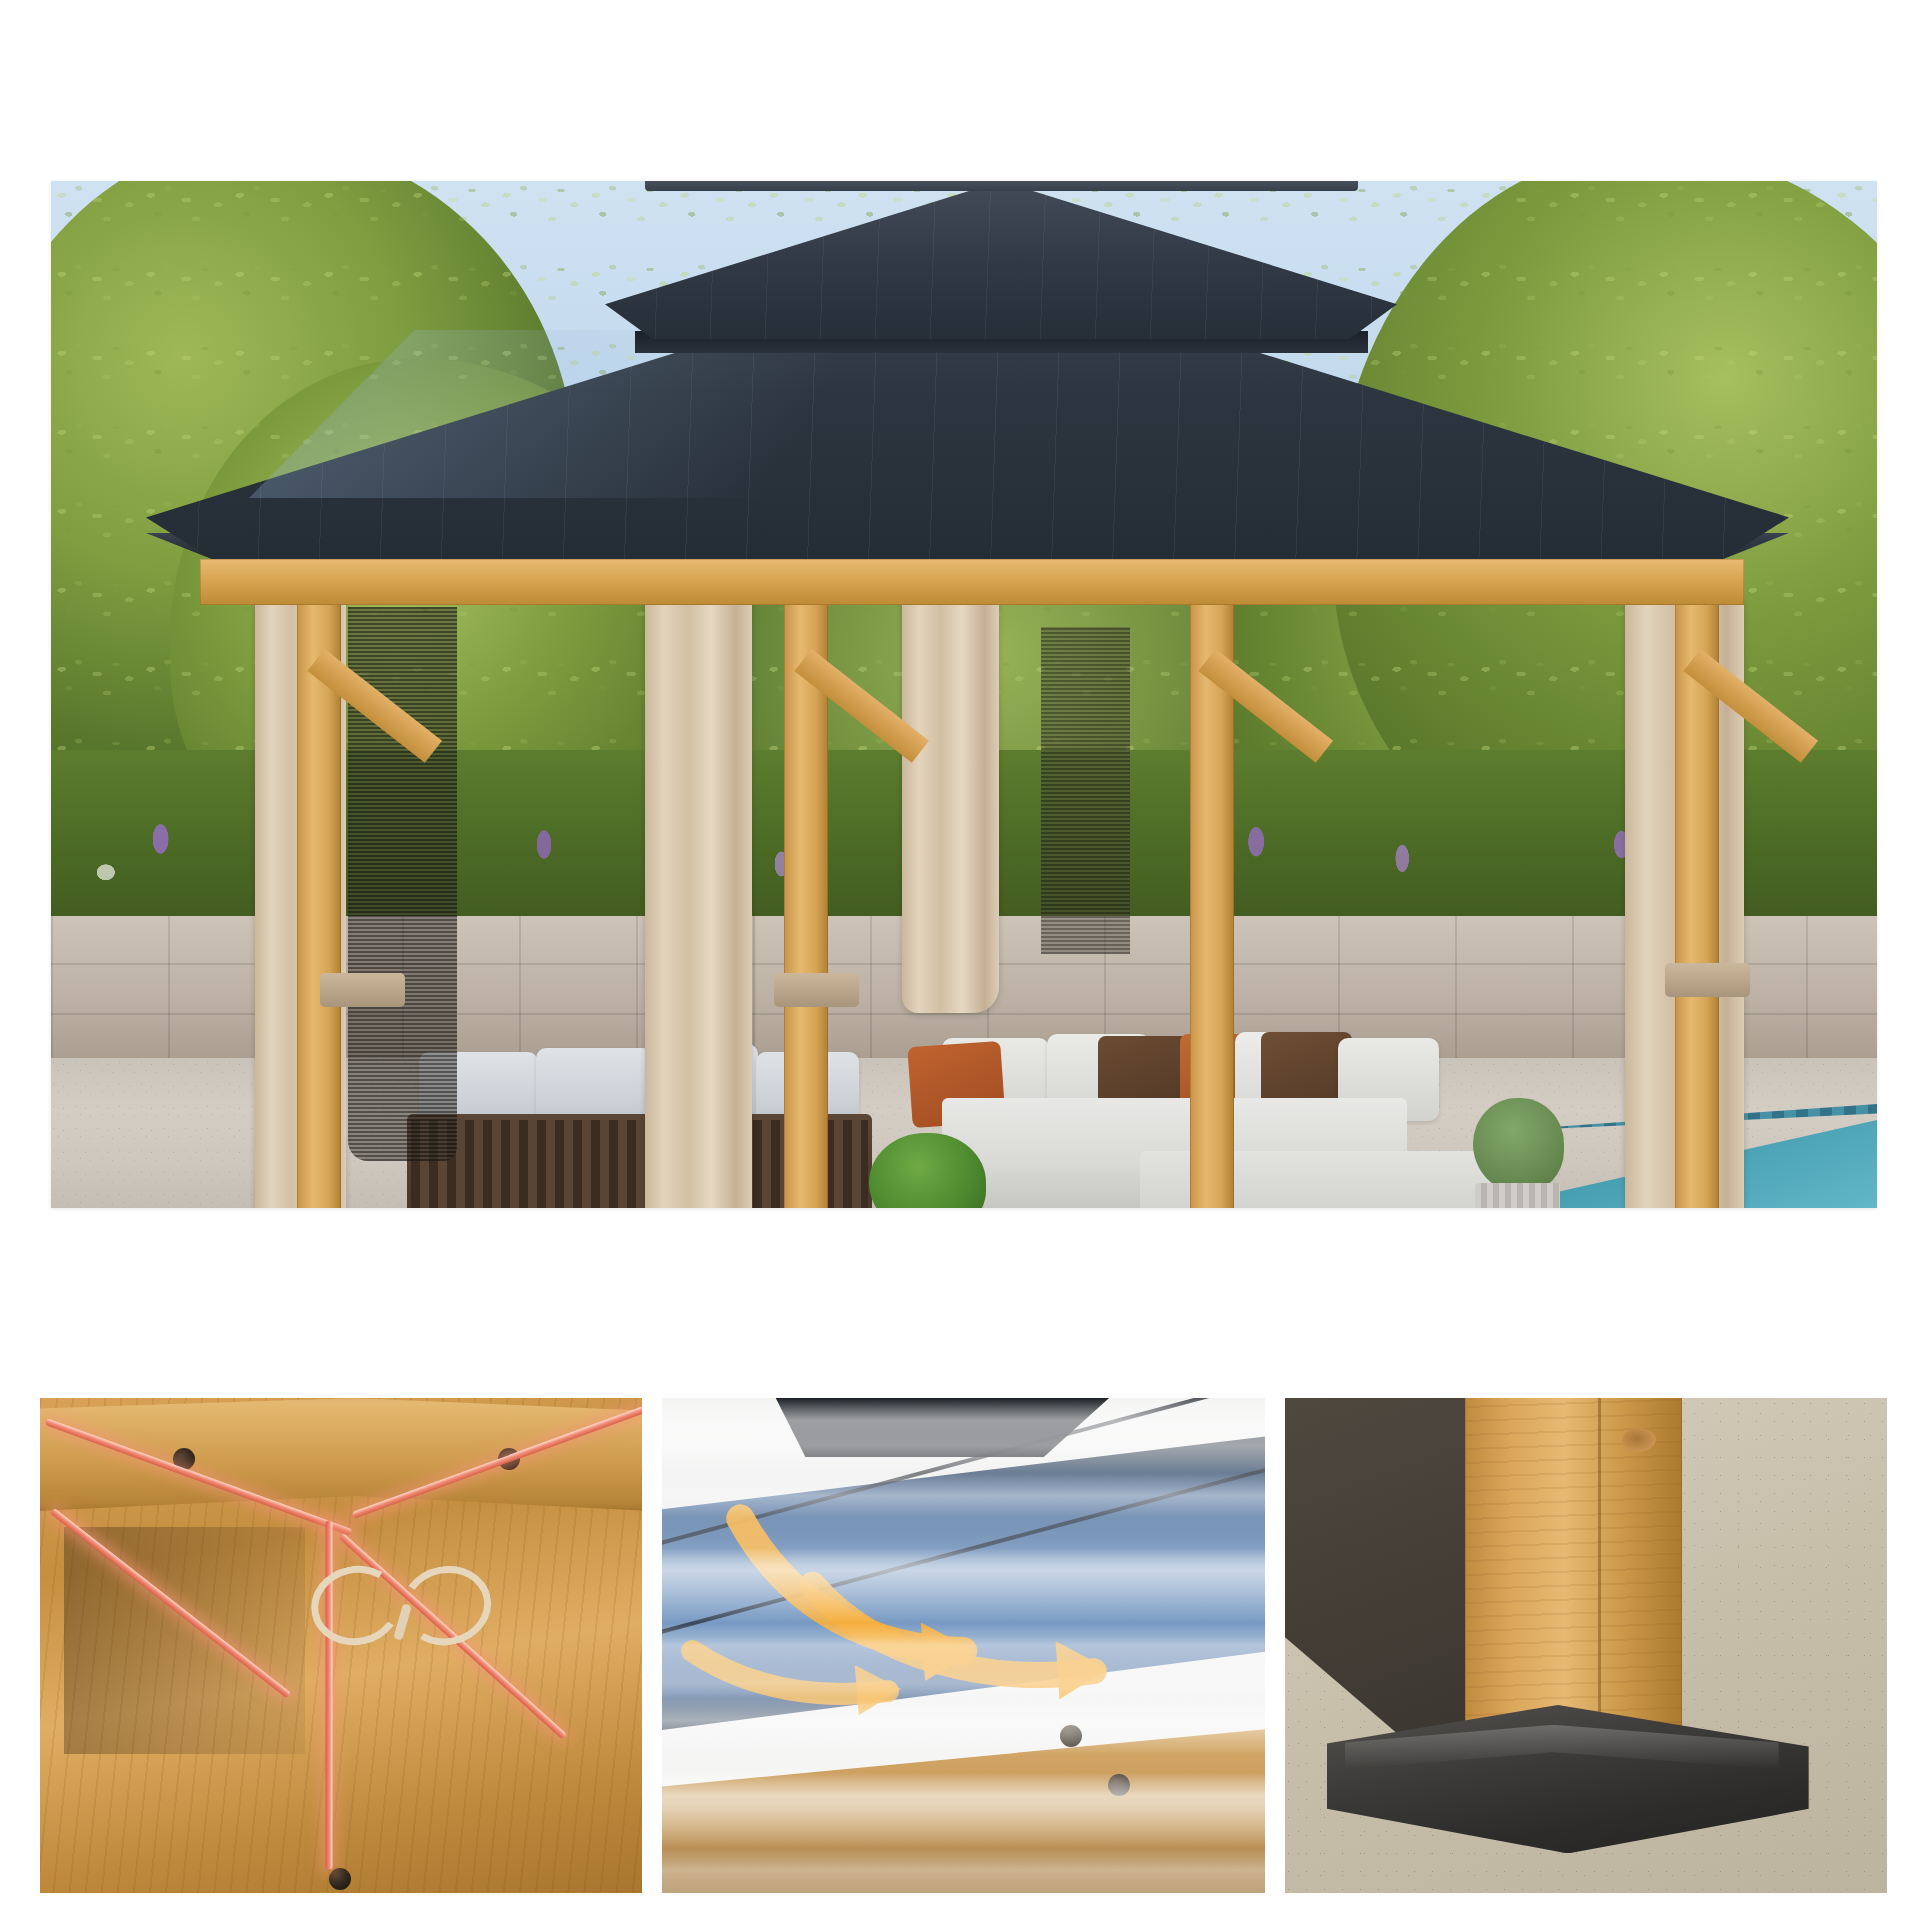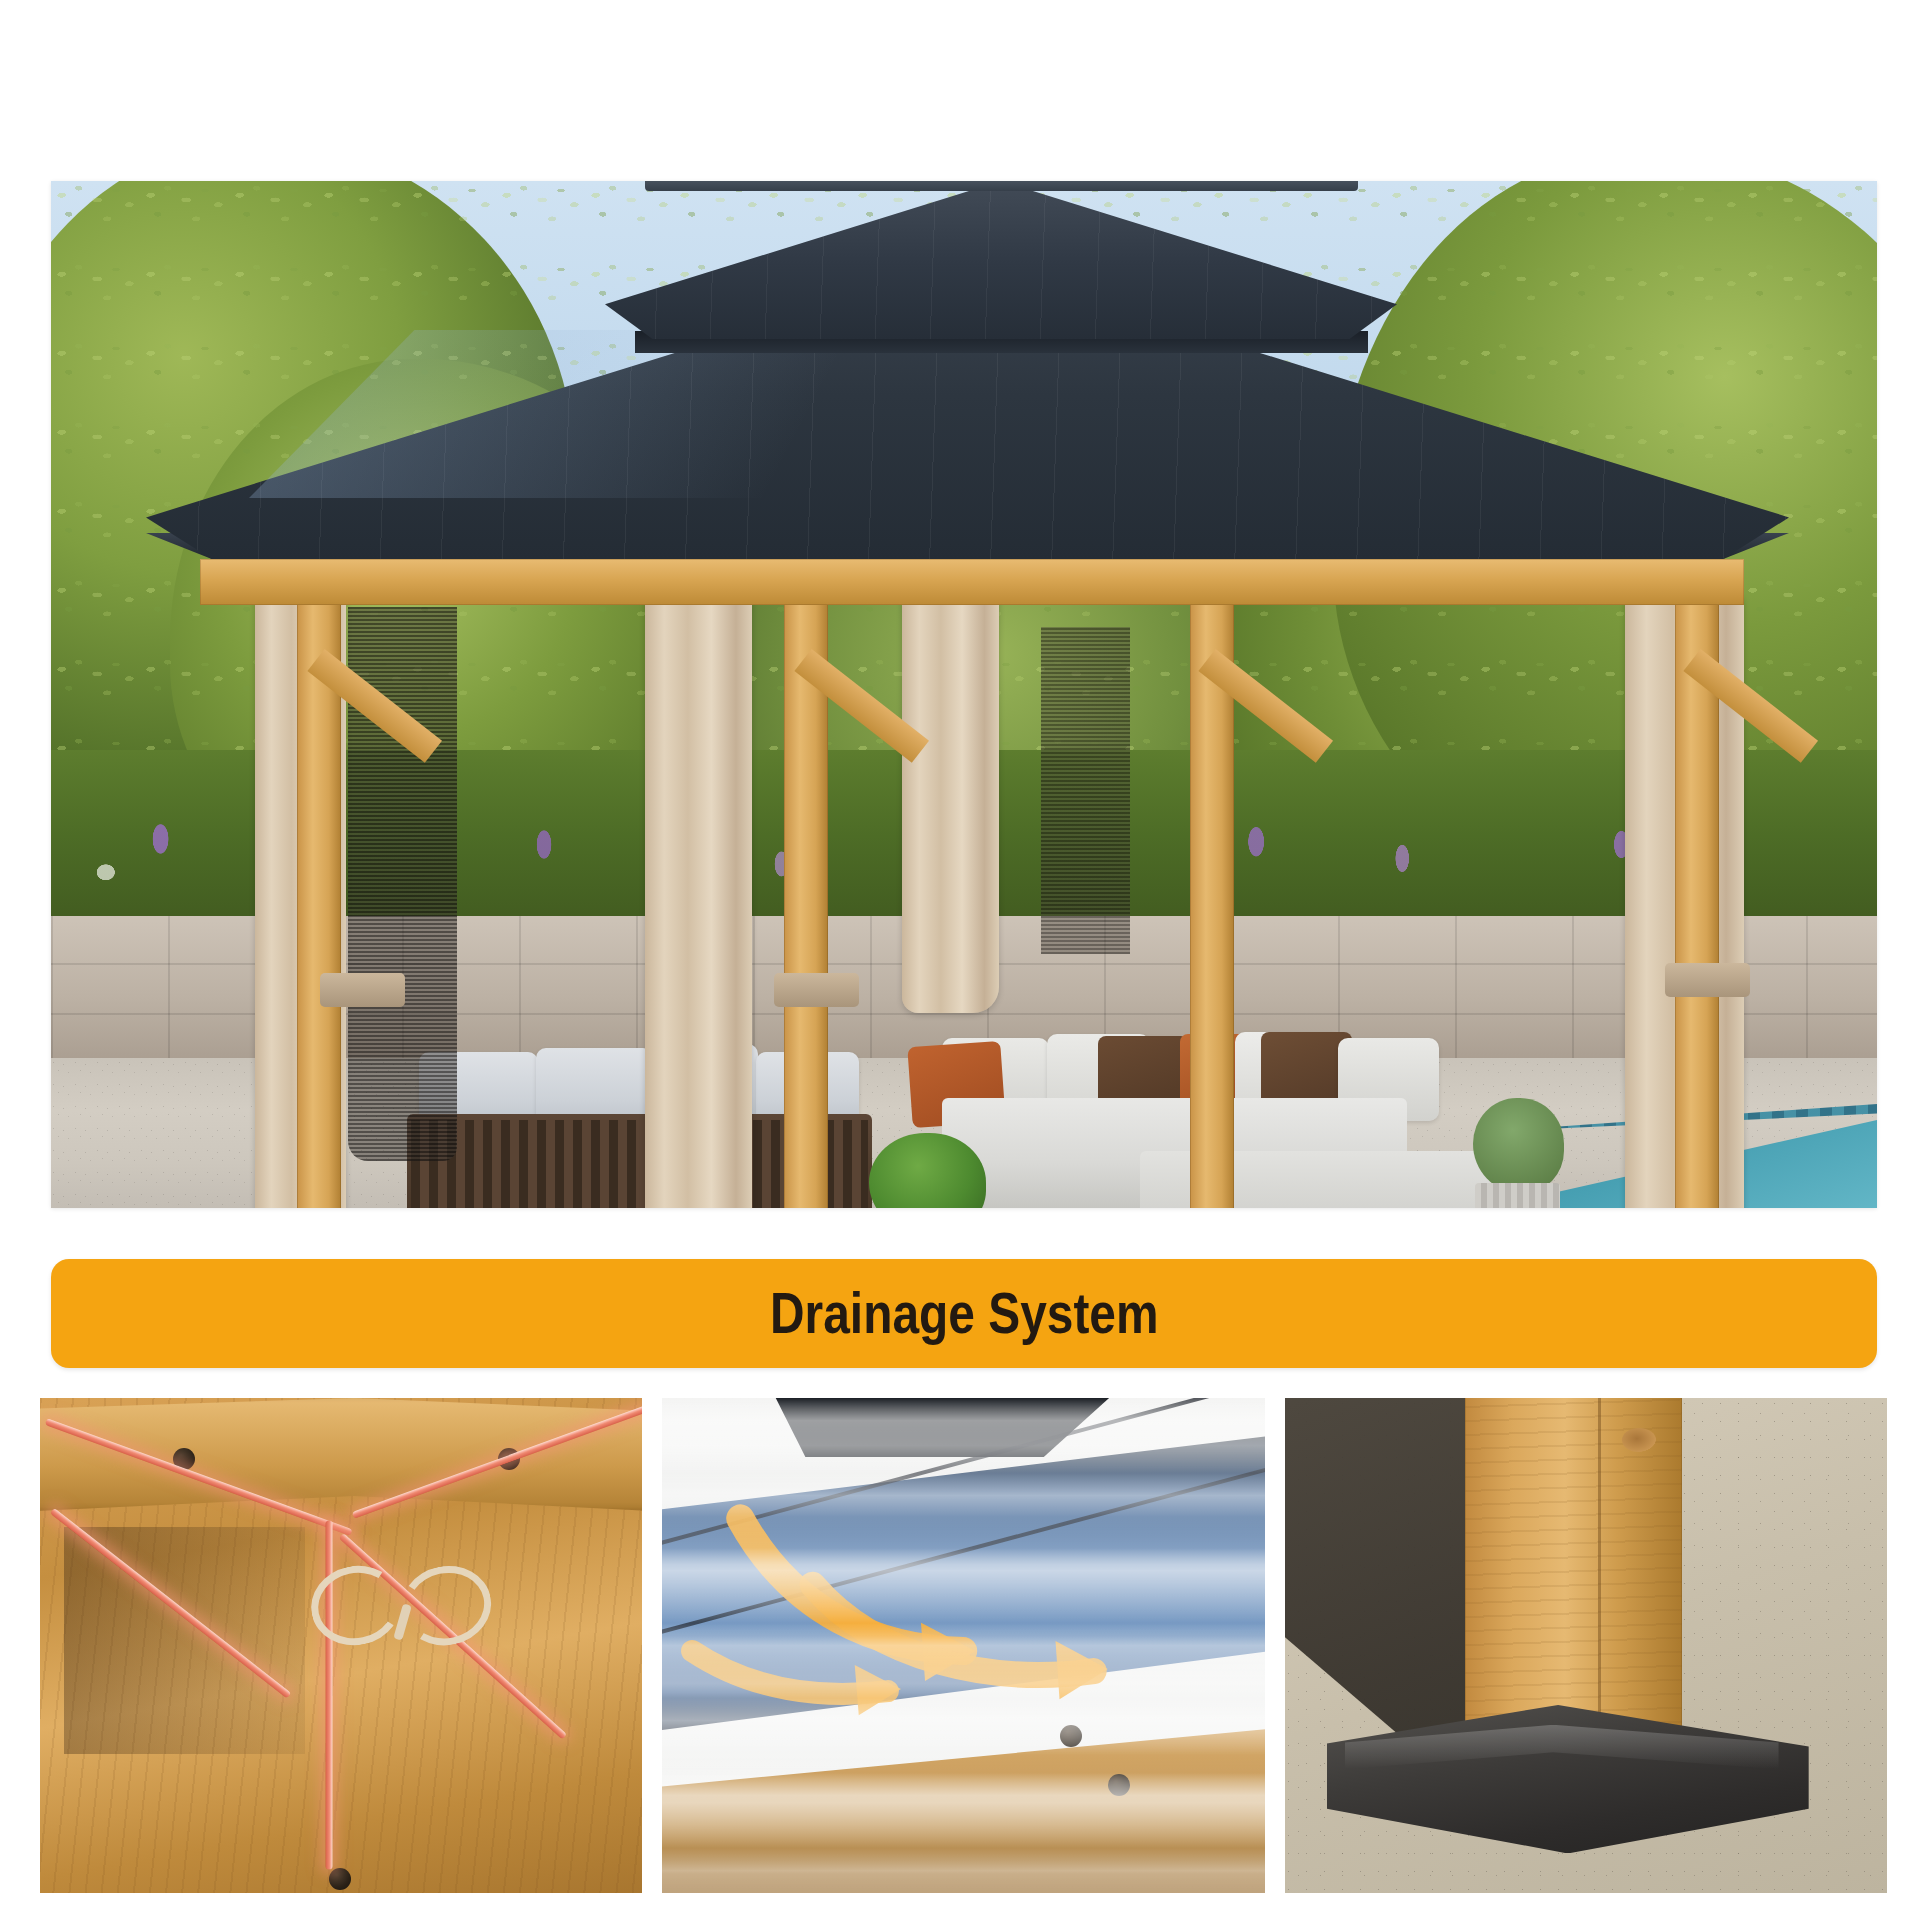--- a/index.html
+++ b/index.html
@@ -484,23 +484,20 @@
       <div class="fascia"></div>
       <div class="roof-main"></div>
       <div class="roof-gloss"></div>
       <div class="roof-gap"></div>
       <div class="roof-upper"></div>
       <div class="ridge"></div>
     </div>
   </div>
 
   <div class="badge-row">
-    <div class="badge">
-      <span class="badge-text">Drainage System</span>
-    </div>
   </div>
 
   <div class="panels">
 
     <div class="panel">
       <div class="wood-bg"></div>
       <div class="dark-cloth"></div>
       <div class="wood-beam-top"></div>
       <div class="bolt" style="left:22%;top:10%;"></div>
       <div class="bolt" style="left:76%;top:10%;"></div>

